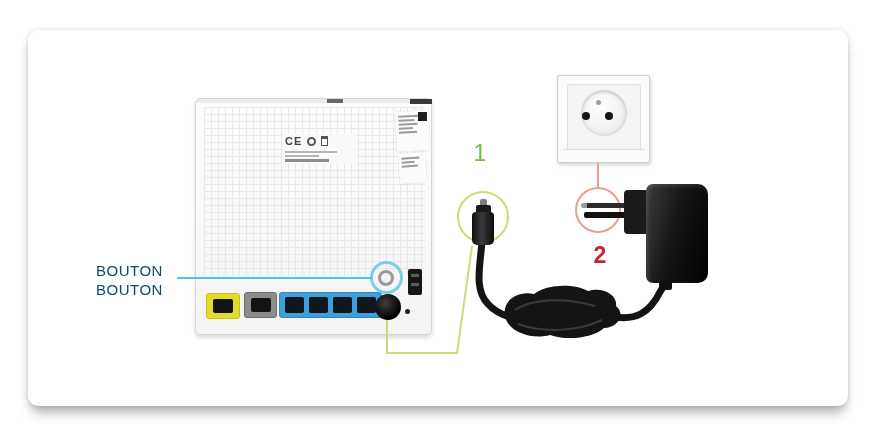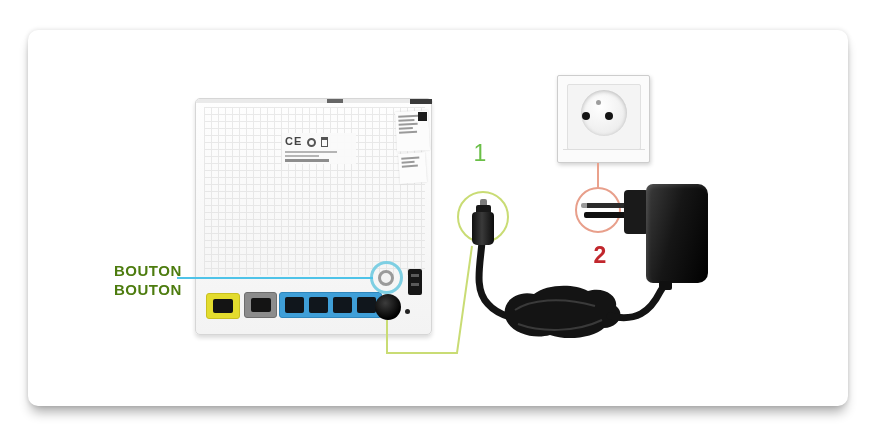--- a/index.html
+++ b/index.html
@@ -21,21 +21,21 @@
     background-image:
       repeating-linear-gradient(to bottom, #d9d9d9 0 1px, transparent 1px 7px),
       repeating-linear-gradient(to right,  #d9d9d9 0 1px, transparent 1px 7px); }
   #top-strip { left:0; top:0; width:237px; height:4px; background:#eaeaea;
                border-radius:5px 5px 0 0; }
   .top-dark1 { left:131px; top:0; width:16px; height:4px; background:#666; }
   .top-dark2 { left:214px; top:0; width:22px; height:5px; background:#3a3a3a; }
 
   #ce-label { left:86px; top:34px; width:74px; background:rgba(250,250,250,.92);
               padding:2px 3px; }
-  .ce-row { display:flex; align-items:flex-end; gap:5px; }
+  .ce-row { display:flex; align-items:center; gap:5px; }
   .ce-text { font-size:11px; font-weight:bold; color:#444; letter-spacing:1px; }
   .cert-circle { width:9px; height:9px; border:2px solid #555; border-radius:50%; }
   .weee-bin { width:7px; height:10px; border:1.5px solid #555; border-top:3px solid #555; }
   .tiny-line { height:2px; background:#b5b5b5; margin-top:2px; }
   .tl1 { width:52px; margin-top:4px; }
   .tl2 { width:34px; }
   .tl3 { width:44px; height:3px; background:#8d8d8d; }
 
   .sticker { background:#fcfcfc; box-shadow:0 0 2px rgba(0,0,0,.15); padding:2px; }
   #sticker-top { left:200px; top:12px; width:33px; height:40px; transform:rotate(-3deg); }
@@ -61,22 +61,22 @@
   #usb-port { left:212px; top:170px; width:14px; height:26px; background:#161616;
               border-radius:2px; }
   .usb-slot { position:absolute; left:3px; width:8px; height:3px; background:#5a5a5a; }
   .usb-s1 { top:5px; } .usb-s2 { top:14px; }
   #power-button { left:182px; top:171px; width:16px; height:16px; border-radius:50%;
                   background:#f2f2f2; border:3px solid #9a9a9a; }
   #power-ring { left:174px; top:162px; width:33px; height:33px; border-radius:50%;
                 border:3px solid #7ecfe3; }
 
   
-  #bouton-label { left:114px; top:261px; font-size:15px; font-weight:bold;
-                  color:#4d7c0f; line-height:19px; letter-spacing:.5px; }
+  #bouton-label { left:96px; top:261px; font-size:15px; font-weight:normal;
+                  color:#0c4a6e; line-height:19px; letter-spacing:.5px; }
   #pointer-line { left:177px; top:277px; width:196px; height:2px; background:#4fc3e8; }
 
   #step1-label { left:470px; top:140px; width:20px; text-align:center;
                  font-size:23px; color:#6abf47; }
   #step1-circle { left:457px; top:191px; width:52px; height:52px; border-radius:50%;
                   border:2px solid #c9dc74; }
 
   #step2-line { left:597px; top:163px; width:2px; height:25px; background:#eaa18c; }
   #step2-circle { left:575px; top:187px; width:46px; height:46px; border-radius:50%;
                   border:2px solid #e89f8b; }

